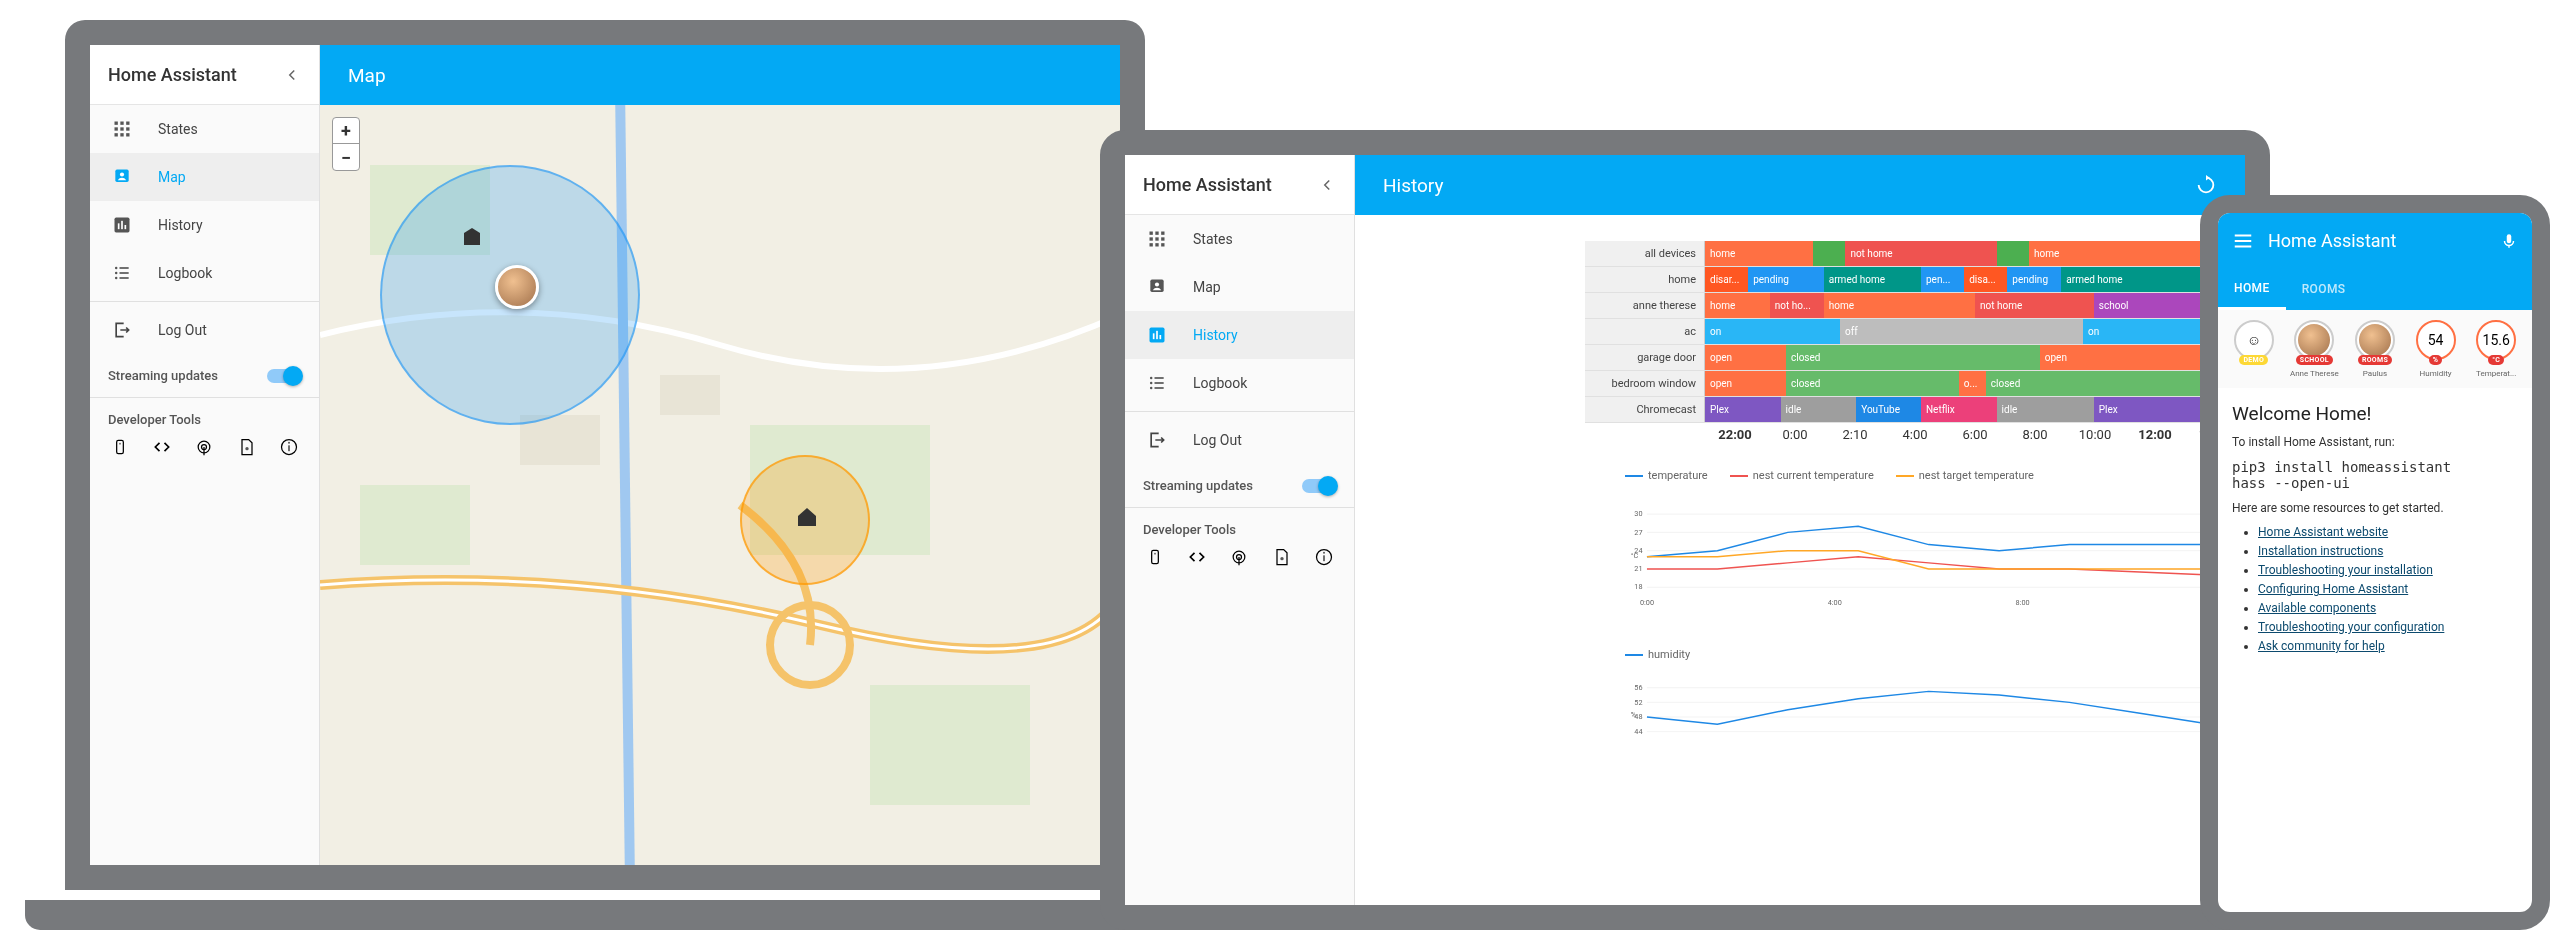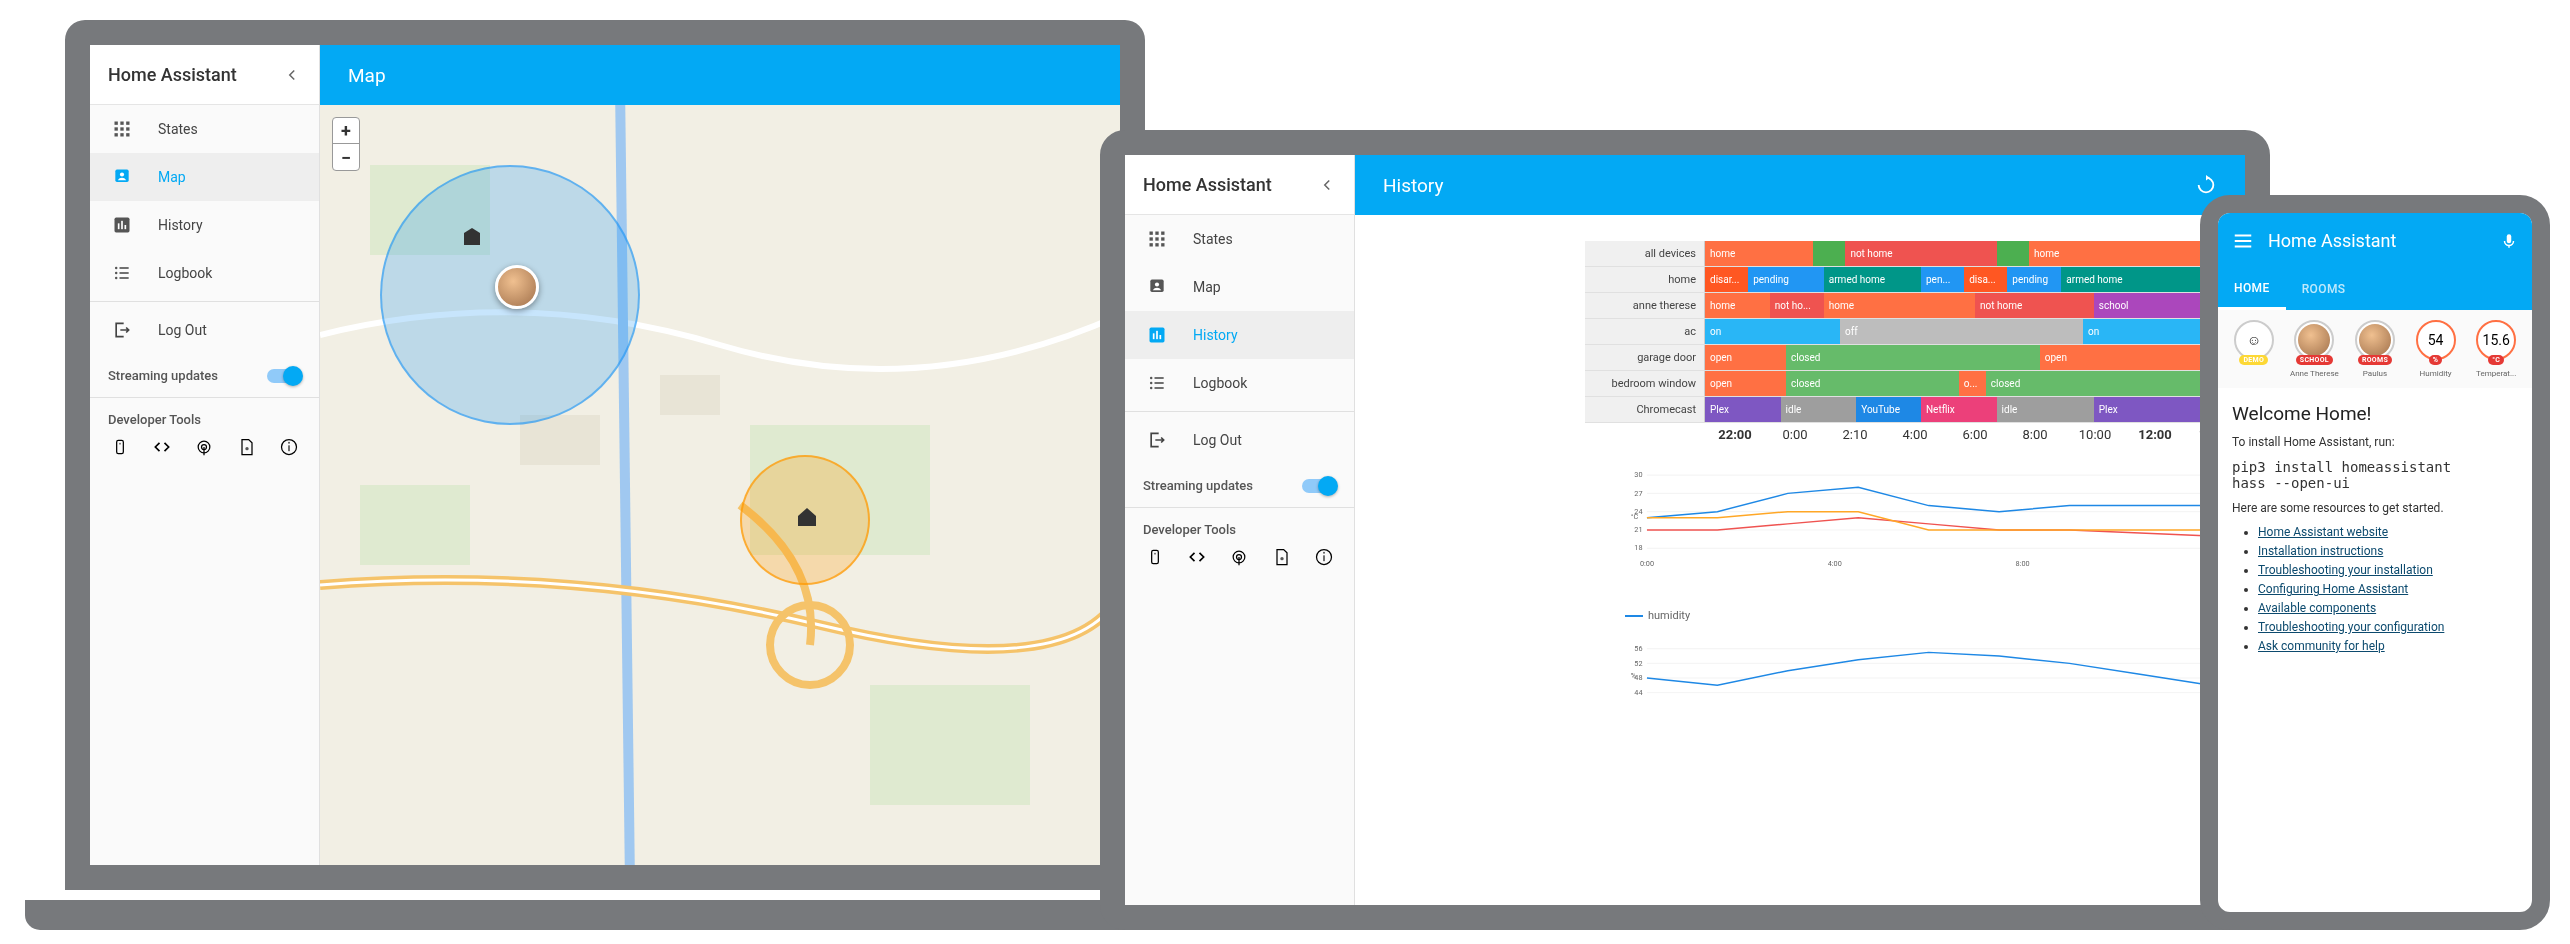--- a/index.html
+++ b/index.html
@@ -400,20 +400,25 @@
           <div class="t" style="font-weight: 700;">22:00</div>
           <div class="t">0:00</div>
           <div class="t">2:10</div>
           <div class="t">4:00</div>
           <div class="t">6:00</div>
           <div class="t">8:00</div>
           <div class="t">10:00</div>
           <div class="t" style="font-weight: 700;">12:00</div>
           <div class="t">14:00</div>
         </div>
+      <div class="chart-legend" id="temp-legend">
+          <span><span class="legend-swatch" style="background:#1e88e5"></span>temperature</span>
+          <span><span class="legend-swatch" style="background:#ef5350"></span>nest current temperature</span>
+          <span><span class="legend-swatch" style="background:#ffa726"></span>nest target temperature</span>
+        </div>
       <div class="mini-chart" id="temp-chart"><svg viewBox="0 0 820 140" width="100%" height="100%">
             <line x1="30" y1="110" x2="820" y2="110" stroke="#eee"></line>
             <text x="24" y="113" font-size="10" text-anchor="end" fill="#666">18</text>
             <line x1="30" y1="85" x2="820" y2="85" stroke="#eee"></line>
             <text x="24" y="88" font-size="10" text-anchor="end" fill="#666">21</text>
             <line x1="30" y1="60" x2="820" y2="60" stroke="#eee"></line>
             <text x="24" y="63" font-size="10" text-anchor="end" fill="#666">24</text>
             <line x1="30" y1="35" x2="820" y2="35" stroke="#eee"></line>
             <text x="24" y="38" font-size="10" text-anchor="end" fill="#666">27</text>
             <line x1="30" y1="10" x2="820" y2="10" stroke="#eee"></line>

